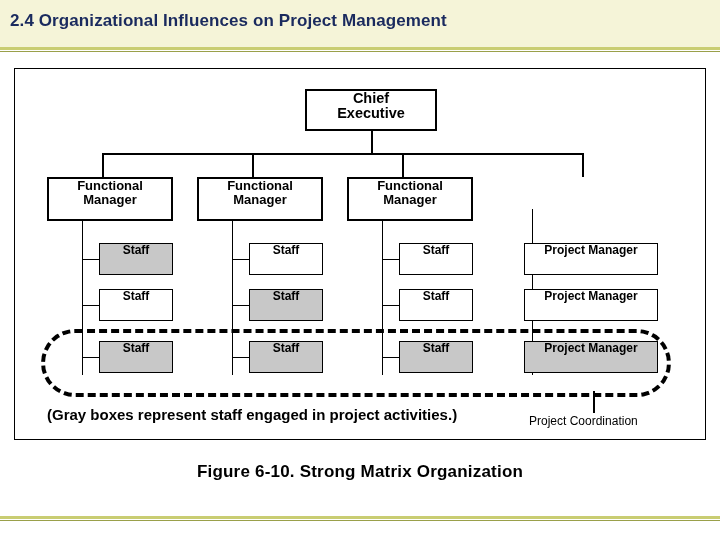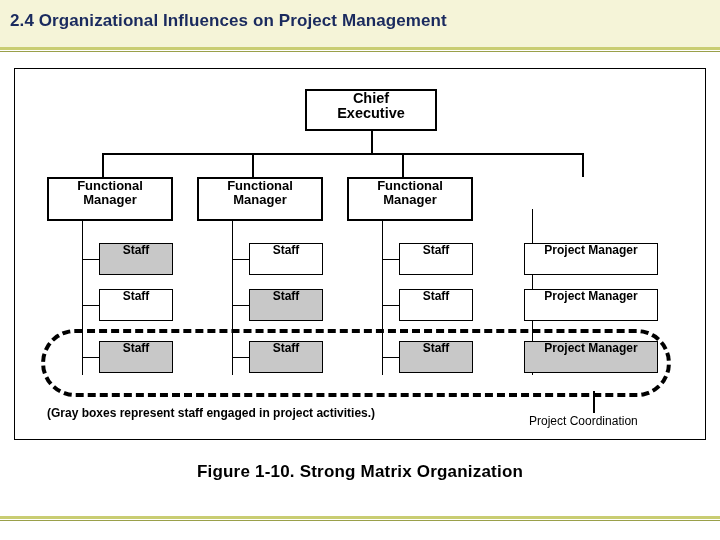--- a/index.html
+++ b/index.html
@@ -129,21 +129,21 @@
     border-radius: 34px / 34px;
     box-sizing: border-box;
     z-index: 2;
     background: transparent;
   }
 
   #gray-note {
     position: absolute;
     left: 32px;
     top: 337px;
-    font-size: 12px;
+    font-size: 15px;
     font-weight: bold;
     color: #000000;
     white-space: nowrap;
   }
   #coordination-label {
     position: absolute;
     left: 514px;
     top: 345px;
     font-size: 12px;
     font-weight: normal;
@@ -272,16 +272,16 @@
   </div>
   <div class="node thin gray" style="left:509px; top:272px; width:134px; height:32px; font-size:12px;">
     <span class="lbl">Project Manager</span>
   </div>
 
   <div id="gray-note">(Gray boxes represent staff engaged in project activities.)</div>
   <div id="coordination-label">Project Coordination</div>
 
 </div>
 
-<div id="figure-caption">Figure 1-10. Strong Matrix Organization</div>
+<div id="figure-caption">Figure 6-10. Strong Matrix Organization</div>
 
 <div id="bottom-rule"></div>
 <div id="bottom-rule-2"></div>
 
 </body></html>

